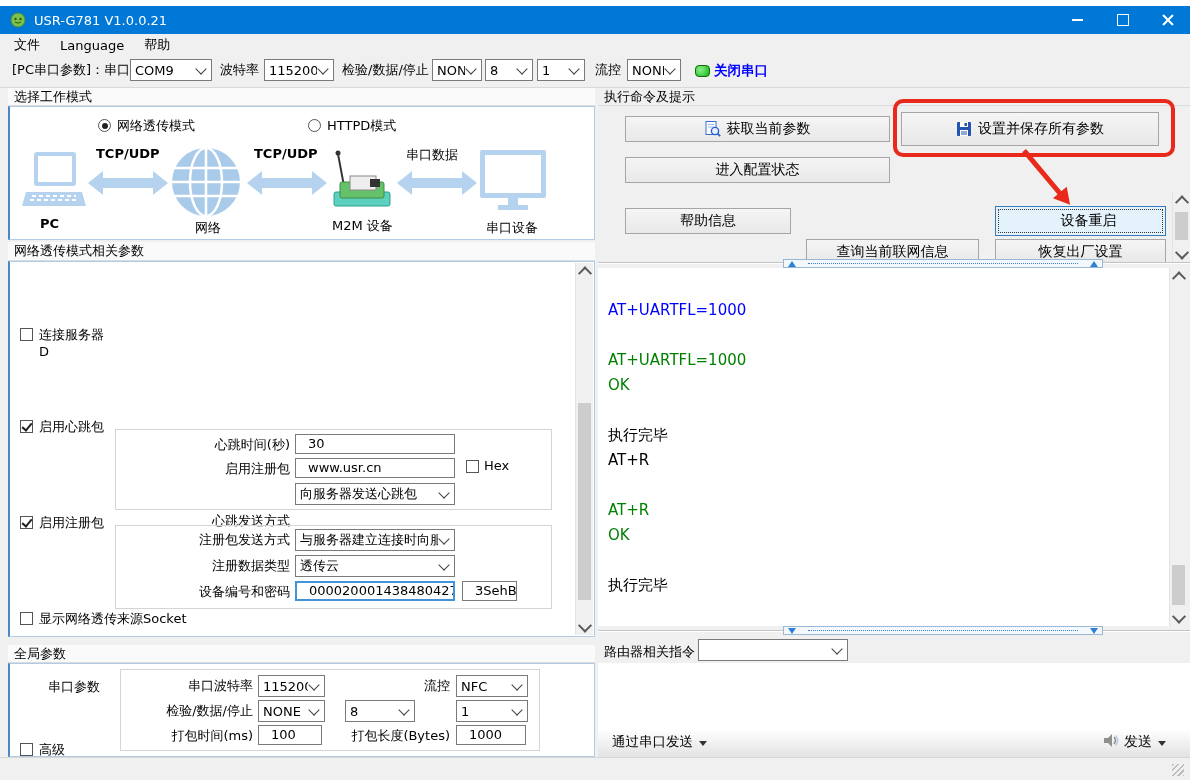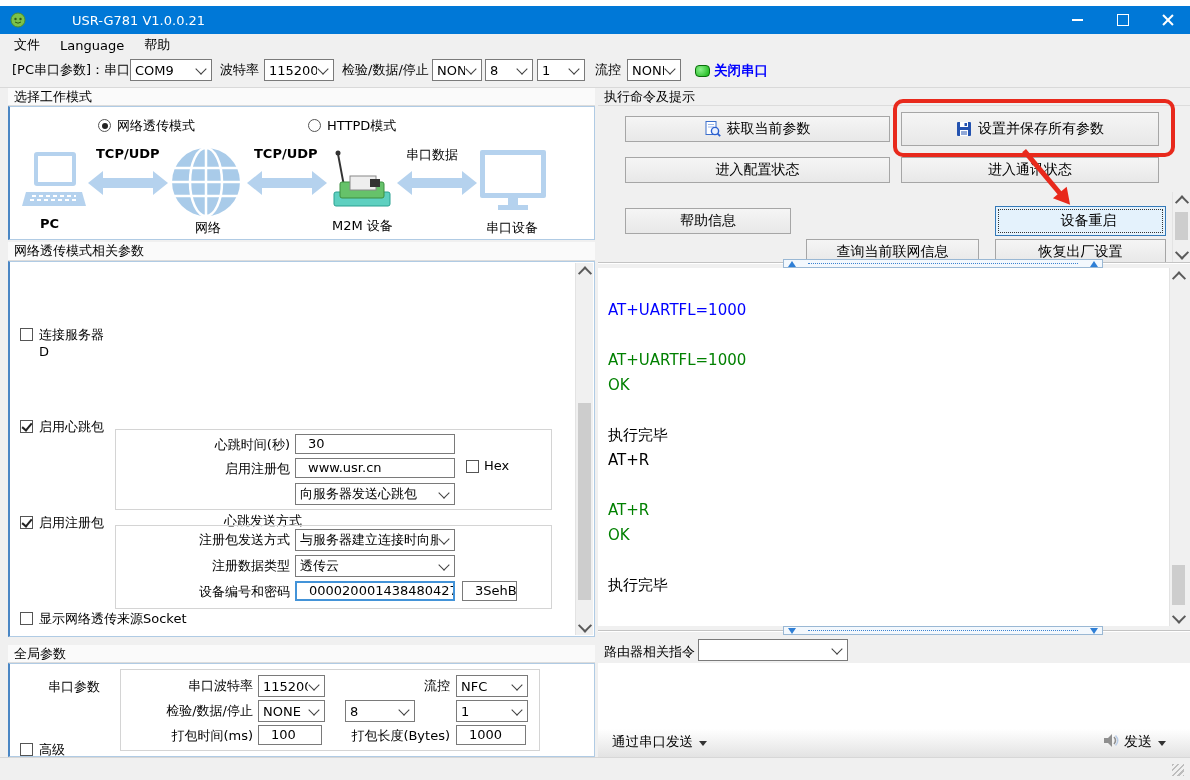--- a/index.html
+++ b/index.html
@@ -1,21 +1,21 @@
 <!DOCTYPE html>
 <html><head>
 <meta charset="utf-8">
 <style>
   html,body{margin:0;padding:0;background:#ffffff;}
   #win{position:relative;width:1190px;height:780px;background:#f0f0f0;overflow:hidden;
        font-family:"DejaVu Sans","Liberation Sans",sans-serif;font-size:13px;color:#000;}
   .abs{position:absolute;box-sizing:border-box;}
   
   .topstrip{left:0;top:0;width:1190px;height:6px;background:#fff;}
-  .titlebar{left:0;top:6px;width:1190px;height:28px;background:#0078d7;display:flex;align-items:center;gap:38px;}
+  .titlebar{left:0;top:6px;width:1190px;height:28px;background:#0078d7;display:flex;align-items:center;}
   .title-text{color:#fff;font-size:13px;margin-left:8px;}
   .wbtn{position:absolute;top:0;width:45px;height:28px;display:flex;align-items:center;justify-content:center;}
   .glyph-min{width:11px;height:2px;background:#fff;}
   .glyph-max{width:10px;height:10px;border:1.5px solid #fff;}
   .glyph-close{position:relative;width:12px;height:12px;}
   .glyph-close::before,.glyph-close::after{content:"";position:absolute;left:5px;top:-1px;width:2px;height:14px;background:#fff;}
   .glyph-close::before{transform:rotate(45deg);} .glyph-close::after{transform:rotate(-45deg);}
   
   .menubar{left:0;top:34px;width:1190px;height:22px;display:flex;align-items:center;}
   .menu-item{padding:0 10px;height:22px;display:flex;align-items:center;}
@@ -215,21 +215,21 @@
 
   <div class="cb checked" style="left:20px;top:420px;"></div>
   <span class="llabel" style="left:39px;top:418px;">启用心跳包</span>
   <div class="fieldset" style="left:115px;top:429px;width:437px;height:81px;"></div>
   <span class="flabel" style="left:115px;top:436px;width:175px;">心跳时间(秒)</span>
   <div class="winput" style="left:295px;top:434px;width:160px;">30</div>
   <span class="flabel" style="left:115px;top:460px;width:175px;">启用注册包</span>
   <div class="winput" style="left:295px;top:458px;width:160px;">www.usr.cn</div>
   <div class="cb" style="left:466px;top:460px;"></div>
   <span class="llabel" style="left:484px;top:458px;">Hex</span>
-  <span class="flabel" style="left:115px;top:512px;width:175px;margin-left:12px;">心跳发送方式</span>
+  <span class="flabel" style="left:115px;top:512px;width:175px;">心跳发送方式</span>
   <div class="wsel" style="left:295px;top:483px;width:160px;">
       <span class="val">向服务器发送心跳包</span>
       <span class="chev"></span>
     </div>
 
   <div class="cb checked" style="left:20px;top:516px;"></div>
   <span class="llabel" style="left:39px;top:514px;">启用注册包</span>
   <div class="fieldset" style="left:115px;top:525px;width:437px;height:84px;"></div>
   <span class="flabel" style="left:115px;top:531px;width:175px;">注册包发送方式</span>
   <div class="wsel" style="left:295px;top:529px;width:160px;">
@@ -318,23 +318,20 @@
           <rect x="4" y="9" width="8" height="6" fill="#fff"></rect>
           <path d="M5 11 h6 M5 13 h6" stroke="#2453b0"></path>
         </svg>
       </span>
     <span>设置并保存所有参数</span>
   </div>
   <div class="red-rect" style="left:893px;top:99px;width:274px;height:50px;"></div>
 
   <div class="btn" style="left:625px;top:157px;width:265px;height:26px;">
       <span>进入配置状态</span>
-    </div>
-  <div class="btn" style="left:901px;top:157px;width:258px;height:26px;">
-      <span>进入通讯状态</span>
     </div>
 
   <div class="btn" style="left:625px;top:208px;width:166px;height:26px;">
       <span>帮助信息</span>
     </div>
   <div class="btn btn-hl" style="left:995px;top:206px;width:171px;height:30px;">
     <span class="focusdots"></span>
     <span>设备重启</span>
   </div>
 

